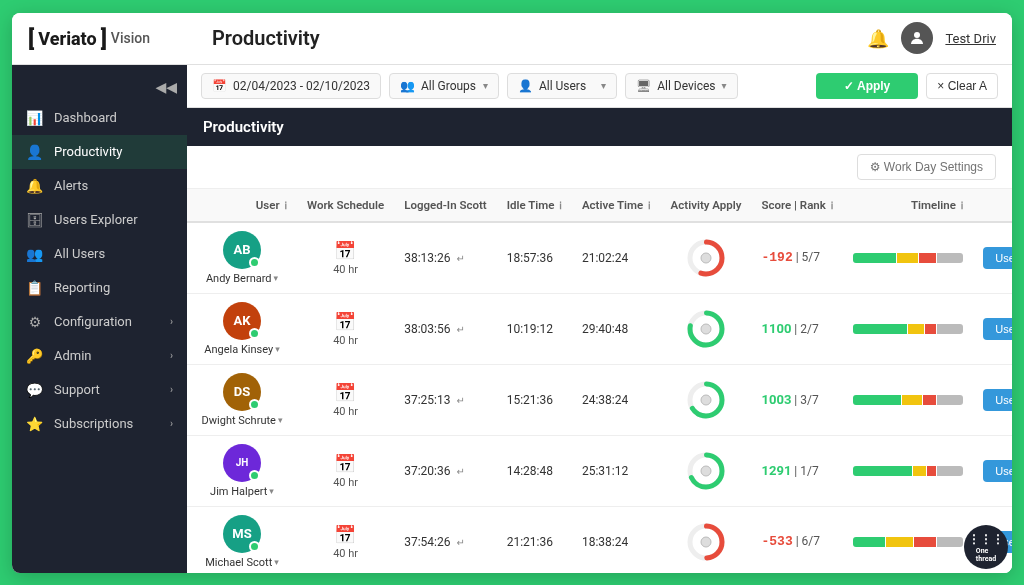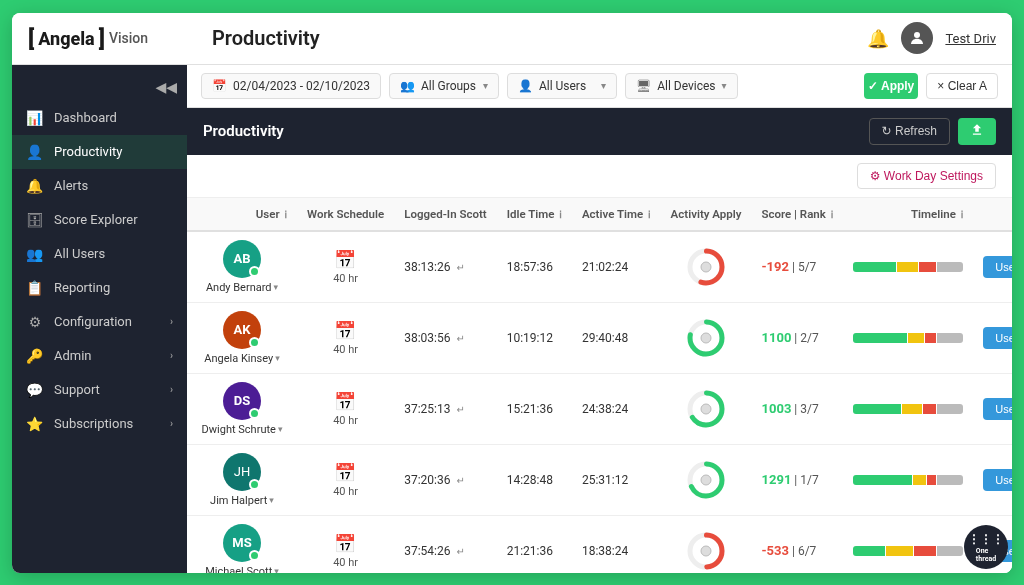--- a/index.html
+++ b/index.html
@@ -192,21 +192,21 @@
     .filter-chevron {
       margin-left: auto;
       color: #888;
       font-size: 10px;
     }
     .filter-apply {
       background: #2ecc71;
       color: #fff;
       border: none;
       border-radius: 4px;
-      padding: 6px 4px;
+      padding: 6px 28px;
       font-size: 12px;
       font-weight: 600;
       cursor: pointer;
       margin-left: auto;
     }
     .filter-clear {
       display: flex;
       align-items: center;
       gap: 4px;
       font-size: 12px;
@@ -269,21 +269,21 @@
     }
     .btn-settings {
       display: flex;
       align-items: center;
       gap: 5px;
       background: #fff;
       border: 1px solid #ddd;
       border-radius: 4px;
       padding: 5px 12px;
       font-size: 12px;
-      color: #be185d;
+      color: #737373;
       cursor: pointer;
     }
     
     .table-wrapper {
       flex: 1;
       overflow-y: auto;
       background: #fff;
     }
     table {
       width: 100%;
@@ -364,20 +364,21 @@
     
     .score-positive {
       color: #2ecc71;
       font-weight: 700;
       font-size: 13px;
     }
     .score-negative {
       color: #e74c3c;
       font-weight: 700;
       font-size: 13px;
+      font-family: Liberation Mono, monospace;
     }
     .rank {
       color: #555;
       font-size: 12px;
     }
     
     .timeline-bar {
       display: flex;
       width: 110px;
       height: 10px;
@@ -427,21 +428,21 @@
     .table-wrapper::-webkit-scrollbar-thumb { background: #ccc; border-radius: 3px; }
   </style>
 </head>
 <body>
 
 <div class="app-wrapper">
 
   <div class="top-nav">
     <div class="logo">
       <span class="logo-bracket">[</span>
-      <span class="logo-veriato">Angela</span>
+      <span class="logo-veriato">Veriato</span>
       <span class="logo-bracket">]</span>
       <span class="logo-vision">Vision</span>
     </div>
     <div class="page-title-nav">Productivity</div>
     <div class="nav-right">
       <span class="nav-icon">🔔</span>
       <div class="user-avatar-nav">
         <svg width="18" height="18" viewBox="0 0 24 24" fill="white">
             <circle cx="12" cy="8" r="4"></circle>
             <path d="M4 20c0-4 3.6-7 8-7s8 3 8 7"></path>
@@ -464,21 +465,21 @@
       <div class="sidebar-item active">
         <span class="sidebar-icon">👤</span>
         <span>Productivity</span>
       </div>
       <div class="sidebar-item">
         <span class="sidebar-icon">🔔</span>
         <span>Alerts</span>
       </div>
       <div class="sidebar-item">
         <span class="sidebar-icon">🗄</span>
-        <span>Score Explorer</span>
+        <span>Users Explorer</span>
       </div>
       <div class="sidebar-item">
         <span class="sidebar-icon">👥</span>
         <span>All Users</span>
       </div>
       <div class="sidebar-item">
         <span class="sidebar-icon">📋</span>
         <span>Reporting</span>
       </div>
       <div class="sidebar-item">
@@ -524,28 +525,20 @@
           <span class="filter-select-icon">🖥</span>
           <span>All Devices</span>
           <span class="filter-chevron">▾</span>
         </div>
         <button class="filter-apply">✓ Apply</button>
         <button class="filter-clear">× Clear A</button>
       </div>
 
       <div class="page-header">
         <span class="page-header-title">Productivity</span>
-        <div class="page-header-actions">
-          <button class="btn-refresh">↻ Refresh</button>
-          <button class="btn-export">
-            <svg width="14" height="14" viewBox="0 0 24 24" fill="white">
-                <path d="M5 20h14v-2H5v2zm7-18l-7 7h4v6h6v-6h4l-7-7z"></path>
-              </svg>
-          </button>
-        </div>
       </div>
 
       <div class="actions-bar">
         <button class="btn-settings">⚙ Work Day Settings</button>
       </div>
 
       <div class="table-wrapper">
         <table>
           <thead>
             <tr>
@@ -661,21 +654,21 @@
                     <div style="flex:25;background:#bbb;height:10px;"></div>
       </div>
     </td>
     <td>
       <button class="btn-user-details">User Details</button>
     </td>
   </tr>
               <tr>
     <td>
       <div class="user-cell">
-        <div style="width:38px;height:38px;border-radius:50%;background:#4c1d95;display:flex;align-items:center;justify-content:center;color:#fff;font-weight:700;font-size:13px;position:relative;">
+        <div style="width:38px;height:38px;border-radius:50%;background:#a16207;display:flex;align-items:center;justify-content:center;color:#fff;font-weight:700;font-size:13px;position:relative;">
     DS
     <div style="width:11px;height:11px;border-radius:50%;background:#2ecc71;border:2px solid #fff;position:absolute;bottom:1px;right:1px;"></div>
   </div>
         <div class="user-name">
           Dwight Schrute <span class="user-name-chevron">▾</span>
         </div>
       </div>
     </td>
     <td>
       <div class="work-schedule-cell">
@@ -713,21 +706,21 @@
                     <div style="flex:25;background:#bbb;height:10px;"></div>
       </div>
     </td>
     <td>
       <button class="btn-user-details">User Details</button>
     </td>
   </tr>
               <tr>
     <td>
       <div class="user-cell">
-        <div style="width:38px;height:38px;border-radius:50%;background:#0f766e;display:flex;align-items:center;justify-content:center;color:#fff;font-weight:400;font-size:13px;position:relative;">
+        <div style="width:38px;height:38px;border-radius:50%;background:#6d28d9;display:flex;align-items:center;justify-content:center;color:#fff;font-weight:700;font-size:10px;position:relative;">
     JH
     <div style="width:11px;height:11px;border-radius:50%;background:#2ecc71;border:2px solid #fff;position:absolute;bottom:1px;right:1px;"></div>
   </div>
         <div class="user-name">
           Jim Halpert <span class="user-name-chevron">▾</span>
         </div>
       </div>
     </td>
     <td>
       <div class="work-schedule-cell">

